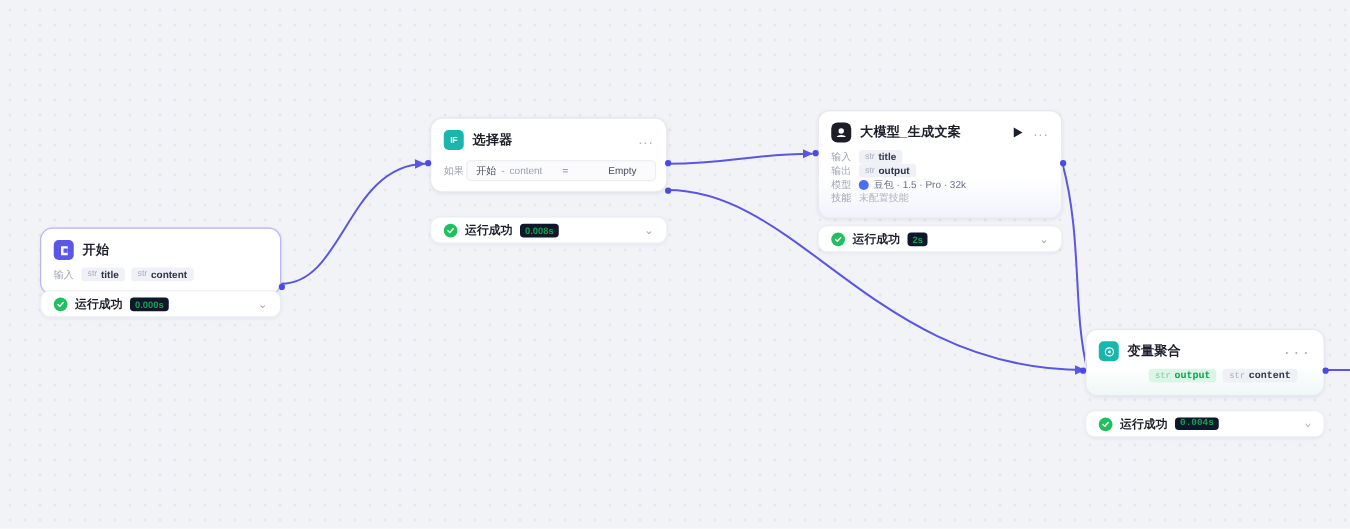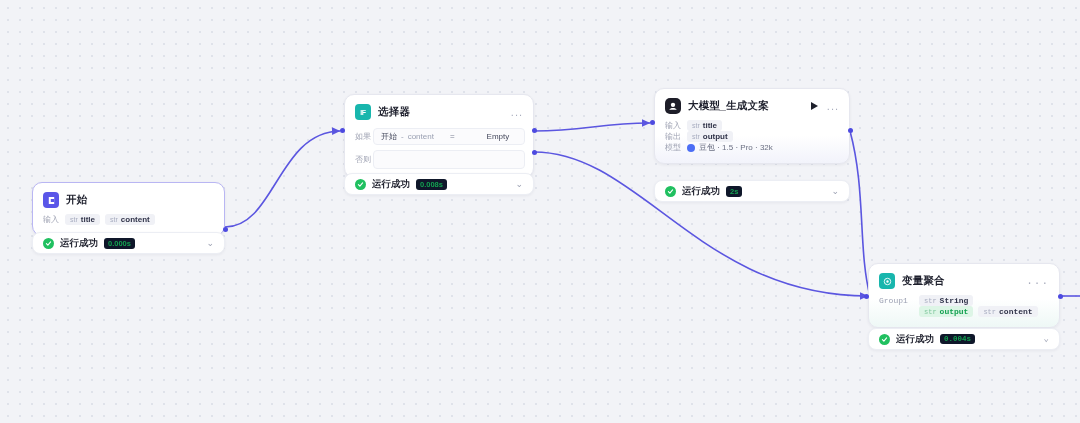--- a/index.html
+++ b/index.html
@@ -163,24 +163,20 @@
           <div class="cond-box">
             <span class="cond-seg">
               <span>开始</span>
               <span class="dim">-</span>
               <span class="dim">content</span>
             </span>
             <span class="op">=</span>
             <span class="val">Empty</span>
           </div>
         </div>
-        <div class="cond-row" style="margin-top:5px;">
-          <div class="cond-lbl">否则</div>
-          <div class="cond-box" style="height:19px;"></div>
-        </div>
       </div>
     </div>
     <div class="port" style="left:-4px; top:34px;"></div>
     <div class="port" style="left:188px; top:34px;"></div>
     <div class="port" style="left:188px; top:56px;"></div>
     <div class="status" style="top:79px; width:190px;">
       <span class="check">
         <svg width="7" height="7" viewBox="0 0 10 10">
             <path d="M2 5.2 L4.1 7.2 L8 2.8" stroke="#fff" stroke-width="1.6" fill="none" stroke-linecap="round" stroke-linejoin="round"></path>
           </svg>
@@ -218,20 +214,24 @@
           <span class="tag">
             <span class="ty">str</span>
             <span>output</span>
           </span>
         </div>
         <div class="row">
           <div class="rlabel">模型</div>
           <span class="mini-ic"></span>
           <span class="plain">豆包 · 1.5 · Pro · 32k</span>
         </div>
+        <div class="row">
+          <div class="rlabel">技能</div>
+          <span class="plain mute">未配置技能</span>
+        </div>
       </div>
     </div>
     <div class="port" style="left:-4px; top:32px;"></div>
     <div class="port" style="left:194px; top:40px;"></div>
     <div class="status" style="top:92px; width:196px;">
       <span class="check">
         <svg width="7" height="7" viewBox="0 0 10 10">
             <path d="M2 5.2 L4.1 7.2 L8 2.8" stroke="#fff" stroke-width="1.6" fill="none" stroke-linecap="round" stroke-linejoin="round"></path>
           </svg>
       </span>
@@ -248,27 +248,20 @@
           <svg width="9" height="9" viewBox="0 0 10 10">
               <circle cx="5" cy="5" r="3.6" stroke="#fff" stroke-width="1" fill="none"></circle>
               <circle cx="5" cy="5" r="1.3" fill="#fff"></circle>
             </svg>
         </div>
         <div class="ntitle">变量聚合</div>
         <div class="hdr-sp"></div>
         <div class="dots">...</div>
       </div>
       <div class="rows">
-        <div class="row">
-          <div class="group-lbl">Group1</div>
-          <span class="tag">
-            <span class="ty">str</span>
-            <span>String</span>
-          </span>
-        </div>
         <div class="row" style="padding-left:40px;">
           <span class="tag green">
             <span class="ty">str</span>
             <span>output</span>
           </span>
           <span class="tag">
             <span class="ty">str</span>
             <span>content</span>
           </span>
         </div>

